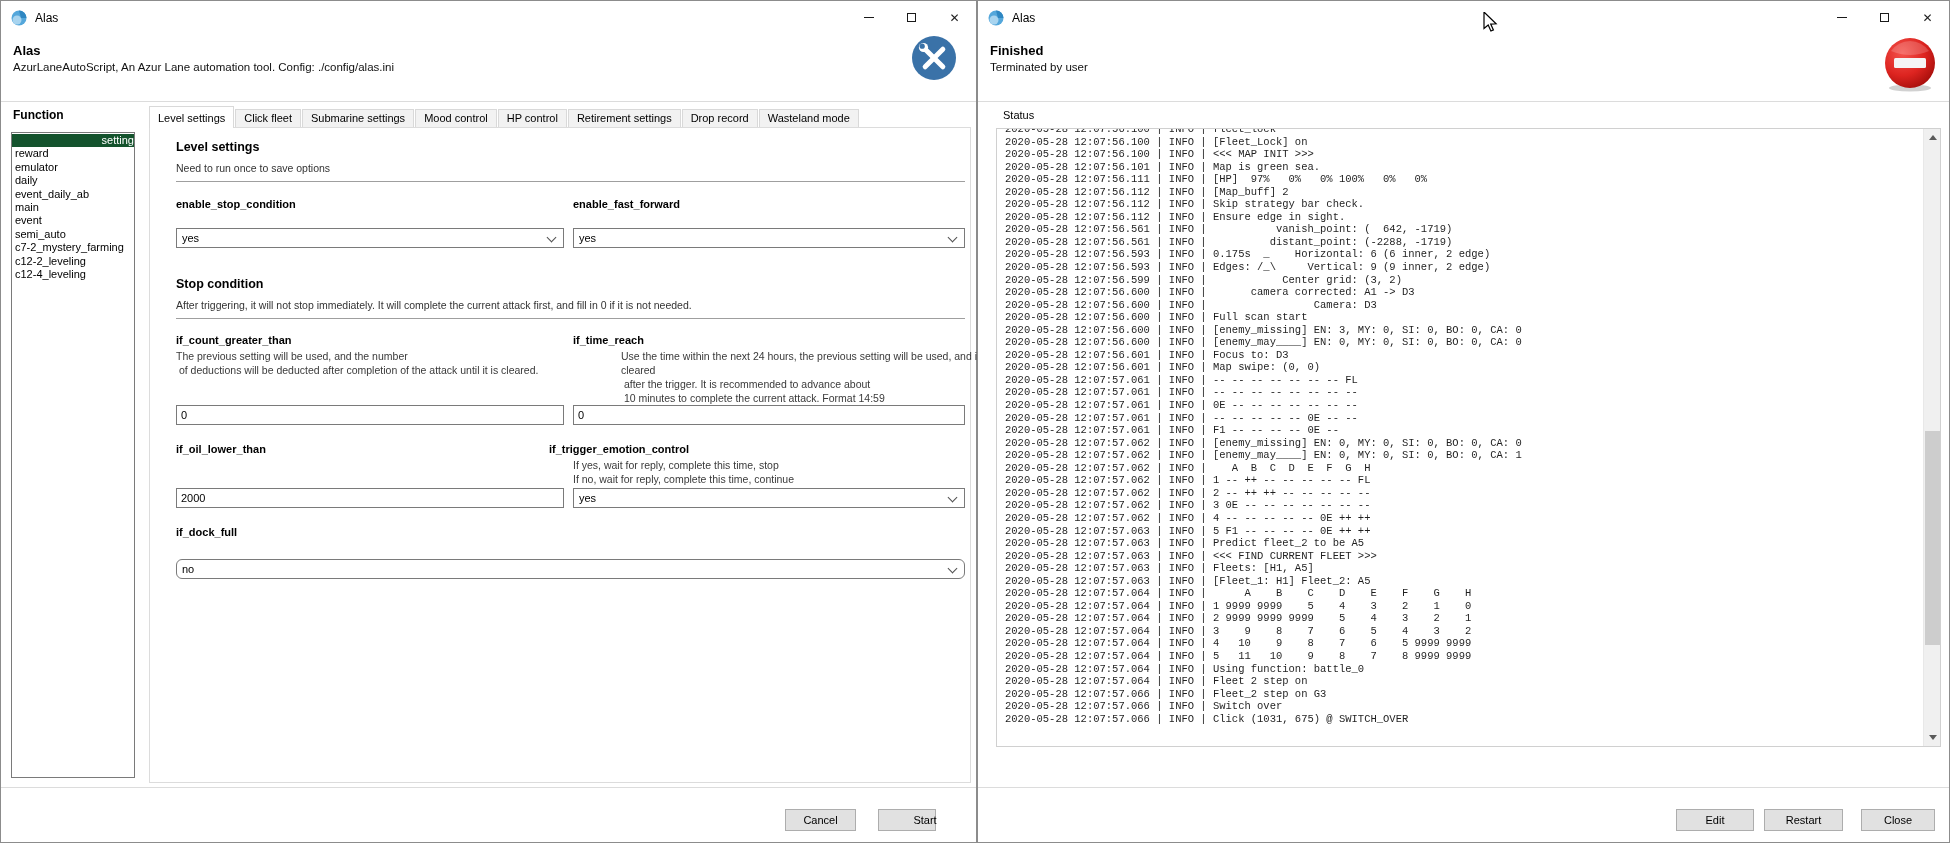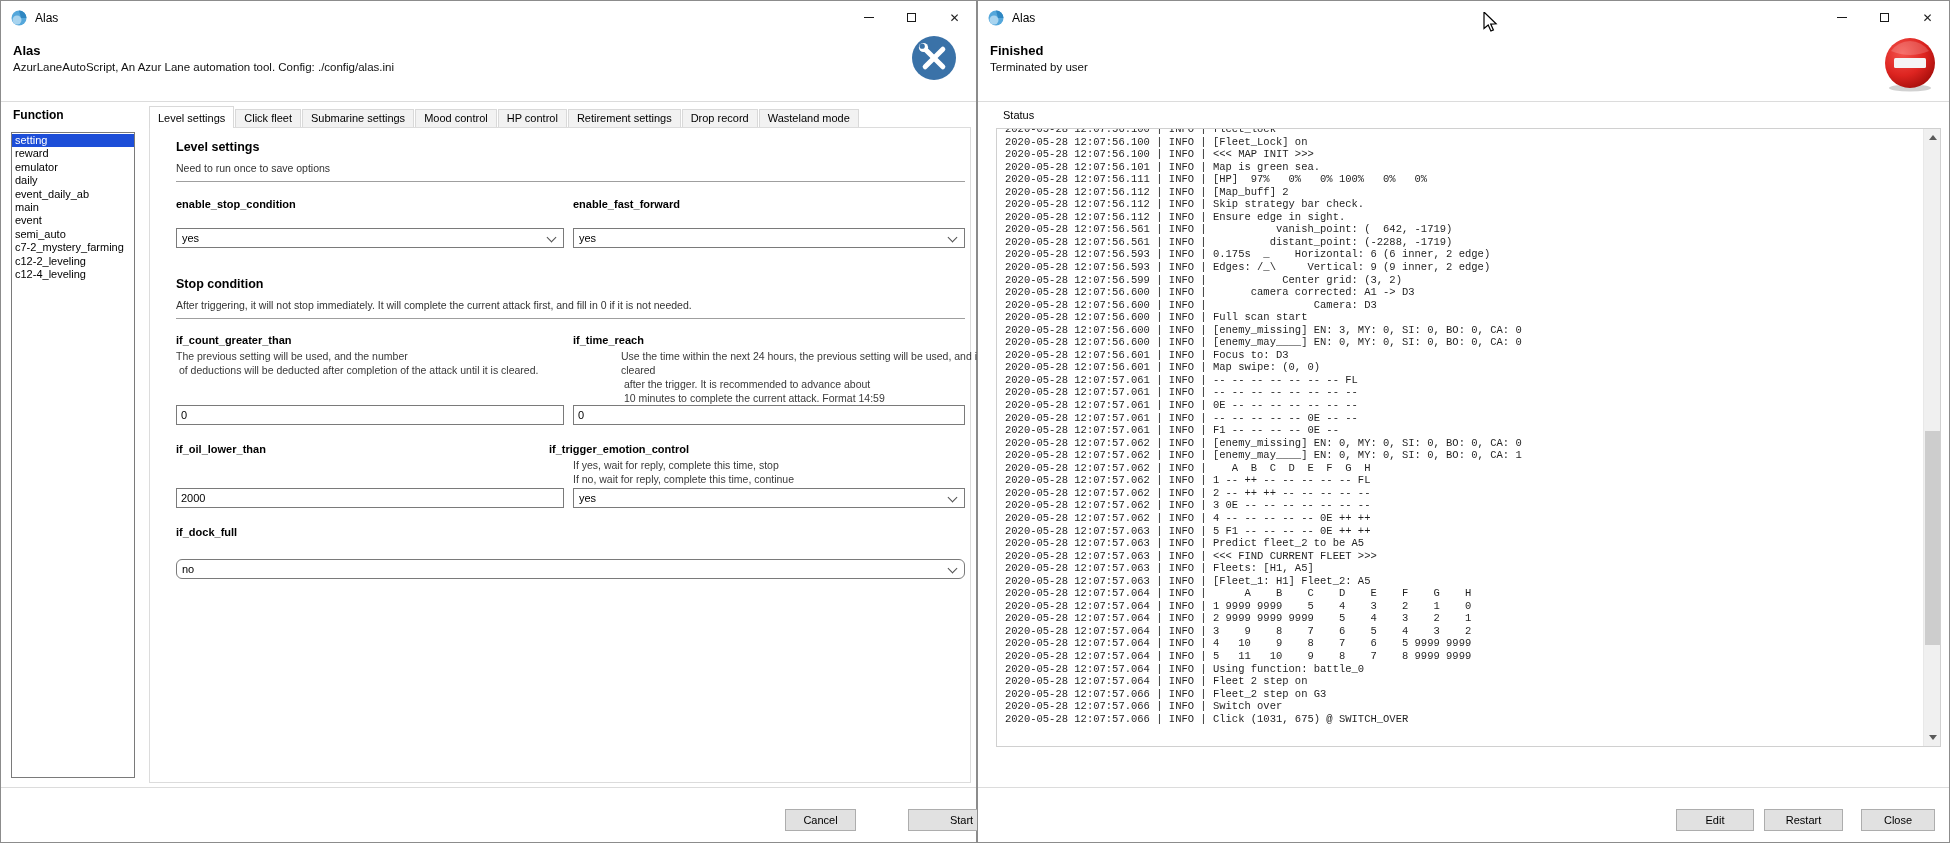--- a/index.html
+++ b/index.html
@@ -17,21 +17,21 @@
   .g-max{width:9px;height:9px;border:1px solid #1a1a1a;box-sizing:border-box;}
   .g-close{font-size:12px;color:#1a1a1a;line-height:1;}
   
   .hdr-title{position:absolute;left:12px;top:42px;font-size:13px;font-weight:bold;color:#000;}
   .hdr-sub{position:absolute;left:12px;top:60px;font-size:11.5px;color:#111;}
   .div-h{position:absolute;left:0;right:0;height:1px;background:#dcdcdc;}
   
   .func-label{position:absolute;left:12px;top:107px;font-size:12px;font-weight:bold;}
   .listbox{position:absolute;left:10px;top:131px;width:124px;height:646px;border:1px solid #7a7a7a;background:#fff;box-sizing:border-box;overflow:hidden;padding-top:1px;}
   .li-item{height:13.4px;line-height:13.4px;font-size:11px;padding-left:3px;white-space:nowrap;color:#000;}
-  .li-item.selected{background:#1d4ed8;color:#fff;}
+  .li-item.selected{background:#14532d;color:#fff;text-align:right;}
   
   .tabs{position:absolute;left:148px;top:105px;height:21px;display:flex;align-items:flex-end;z-index:3;}
   .tab{font-size:11px;color:#000;background:#f2f2f2;border:1px solid #d9d9d9;border-bottom:none;padding:2px 8px 3px 8px;margin-right:1px;white-space:nowrap;}
   .tab.active{background:#fff;padding-top:5px;margin-bottom:-1px;padding-bottom:4px;}
   .panel{position:absolute;left:148px;top:126px;width:822px;height:656px;border:1px solid #dcdcdc;background:#fff;box-sizing:border-box;}
   .p-abs{position:absolute;}
   .sec-title{font-size:12.5px;font-weight:bold;color:#000;}
   .sec-desc{font-size:10.5px;color:#333;}
   .hrline{position:absolute;left:26px;width:789px;height:1px;background:#9f9f9f;}
   .f-label{font-size:11px;font-weight:bold;color:#000;}
@@ -181,21 +181,21 @@
 
       <div class="p-abs f-label" style="left:26px;top:398px;">if_dock_full</div>
       <div class="ctrl selectbox" style="left:26px;top:431px;width:789px;border-radius:6px;">
         <span>no</span>
         <i class="chev"></i>
       </div>
     </div>
 
     <div class="div-h" style="top:786px;"></div>
     <div class="btn" style="left:784px;width:71px;">Cancel</div>
-    <div class="btn" style="left:907px;width:71px;padding-left:36px;">Start</div>
+    <div class="btn" style="left:877px;width:58px;padding-left:36px;">Start</div>
   </div>
 
   <div class="win win-right">
     <div class="titlebar">
       <svg class="tb-logo" viewBox="0 0 16 16">
         <circle cx="8" cy="8" r="7.5" fill="#54a7db"></circle>
         <circle cx="6" cy="10" r="4.5" fill="#a8d4ef"></circle>
         <path d="M 8 0.5 A 7.5 7.5 0 0 1 15.5 8 L 10 8 Z" fill="#2f87c2"></path>
       </svg>
       <span class="tb-title">Alas</span>

